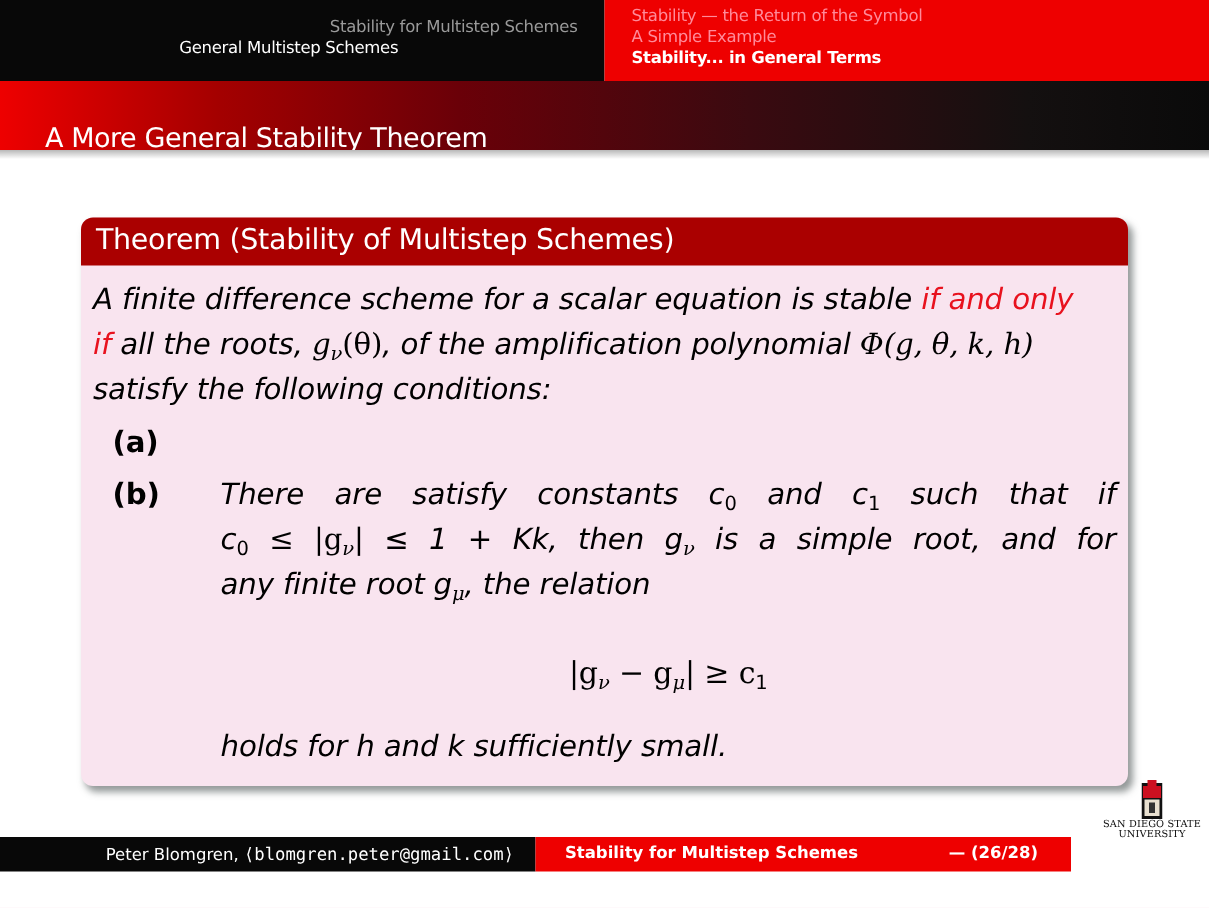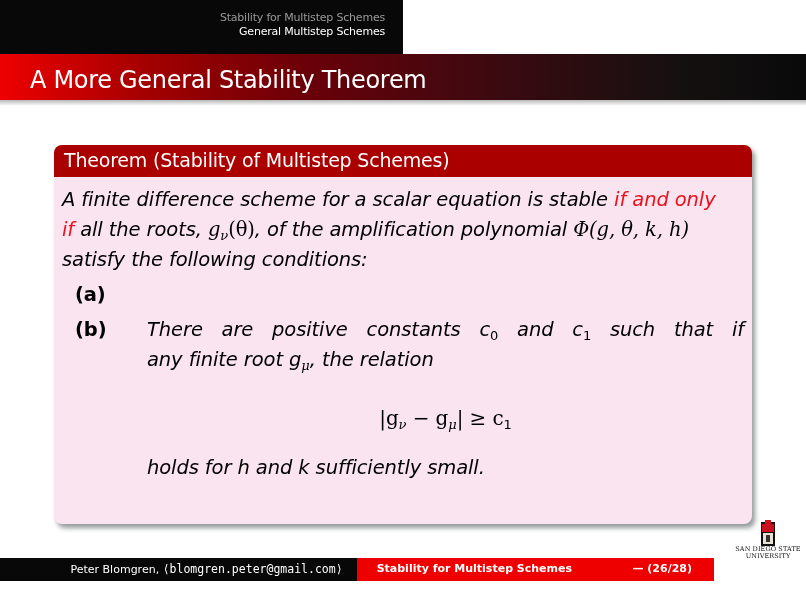--- a/index.html
+++ b/index.html
@@ -5,30 +5,30 @@
   * { margin: 0; padding: 0; box-sizing: border-box; }
   html, body { width: 806px; height: 605px; overflow: hidden; background: #ffffff; }
   body { position: relative; font-family: "DejaVu Sans", sans-serif; color: #000; }
 
   
   .topnav { position: absolute; left: 0; top: 0; width: 806px; height: 54px; display: flex; }
   .topnav-left { width: 403px; height: 54px; background: #080808; text-align: right; padding: 11px 18px 0 0; }
   .topnav-right { width: 403px; height: 54px; background: #ee0000; padding: 4px 0 0 18px; }
   .nav-line { font-family: "DejaVu Sans", sans-serif; font-size: 11px; line-height: 14px; white-space: nowrap; letter-spacing: -0.2px; }
   .nav-section-dim { color: #9a9a9a; }
-  .nav-section-active { color: #ffffff; }
+  .nav-section-active { color: #ffffff; text-align: center; }
   .nav-sub-dim { color: #ff8a9a; }
   .nav-sub-active { color: #ffffff; font-weight: bold; }
 
   
   .frametitle { position: absolute; left: 0; top: 54px; width: 806px; height: 46px;
     background: linear-gradient(to right, #ee0000 0%, #a40000 18%, #6a0008 38%, #3a0a10 62%, #141010 85%, #0a0a0a 100%); }
   .frametitle-shadow { position: absolute; left: 0; top: 100px; width: 806px; height: 6px;
     background: linear-gradient(to bottom, rgba(0,0,0,0.28), rgba(0,0,0,0)); }
-  .frametitle-text { position: absolute; left: 30px; top: 12px; color: #ffffff; font-size: 24px; font-family: "DejaVu Sans", sans-serif; letter-spacing: -0.3px; }
+  .frametitle-text { position: absolute; left: 30px; top: 28px; color: #ffffff; font-size: 18px; font-family: "DejaVu Sans", sans-serif; letter-spacing: -0.3px; }
 
   
   .theorem { position: absolute; left: 54px; top: 145px; width: 698px; height: 379px;
     border-radius: 8px; box-shadow: 3px 4px 5px rgba(60,70,70,0.55); background: #f9e4ef; }
   .theorem-head { height: 32px; background: #aa0000; border-radius: 8px 8px 0 0; padding: 4px 0 0 10px;
     color: #ffffff; font-size: 19px; letter-spacing: -0.2px; }
   .theorem-body { position: relative; padding: 8px 8px 0 8px; font-size: 19.5px; line-height: 30px; font-style: italic; letter-spacing: -0.1px; }
   .red { color: #e8121e; }
   .math { font-family: "DejaVu Serif", serif; font-style: italic; }
   .upright { font-style: normal; }
@@ -58,20 +58,25 @@
   .footer-page { position: absolute; right: 22px; top: 4px; font-weight: bold; }
 </style>
 </head>
 <body>
 
 <div class="topnav">
   <div class="topnav-left">
     <div class="nav-line nav-section-dim">Stability for Multistep Schemes</div>
     <div class="nav-line nav-section-active">General Multistep Schemes</div>
   </div>
+  <div class="topnav-right">
+    <div class="nav-line nav-sub-dim">Stability — the Return of the Symbol</div>
+    <div class="nav-line nav-sub-dim">A Simple Example</div>
+    <div class="nav-line nav-sub-active">Stability... in General Terms</div>
+  </div>
 </div>
 
 <div class="frametitle">
   <div class="frametitle-text">A More General Stability Theorem</div>
 </div>
 <div class="frametitle-shadow"></div>
 
 <div class="theorem">
   <div class="theorem-head">Theorem (Stability of Multistep Schemes)</div>
   <div class="theorem-body">
@@ -82,21 +87,22 @@
       <span>satisfy the following conditions:</span>
     </div>
 
     <div class="cond">
       <div class="cond-row">
         <div class="cond-label">(a)</div>
       </div>
       <div class="cond-row" style="margin-top:5px">
         <div class="cond-label">(b)</div>
         <div class="cond-text">
-          <span class="ln"><span>There are positive constants c</span><span class="sub upright">0</span><span> and c</span><span class="sub upright">1</span><span> such that if</span></span>
+          <span class="ln"><span>There are satisfy constants c</span><span class="sub upright">0</span><span> and c</span><span class="sub upright">1</span><span> such that if</span></span>
+          <span class="ln"><span>c</span><span class="sub upright">0</span><span class="math upright"> ≤ |g</span><span class="sub math">ν</span><span>| ≤ 1 + Kk, then g</span><span class="sub math">ν</span><span> is a simple root, and for</span></span>
           <span class="ln last"><span>any finite root g</span><span class="sub math">μ</span><span>, the relation</span></span>
         </div>
       </div>
     </div>
 
     <div class="display-eq">
       <span class="math upright">|g</span><span class="sub math">ν</span><span class="math upright"> − g</span><span class="sub math">μ</span><span class="math upright">| ≥ c</span><span class="sub upright">1</span>
     </div>
 
     <div class="holds">holds for h and k sufficiently small.</div>

